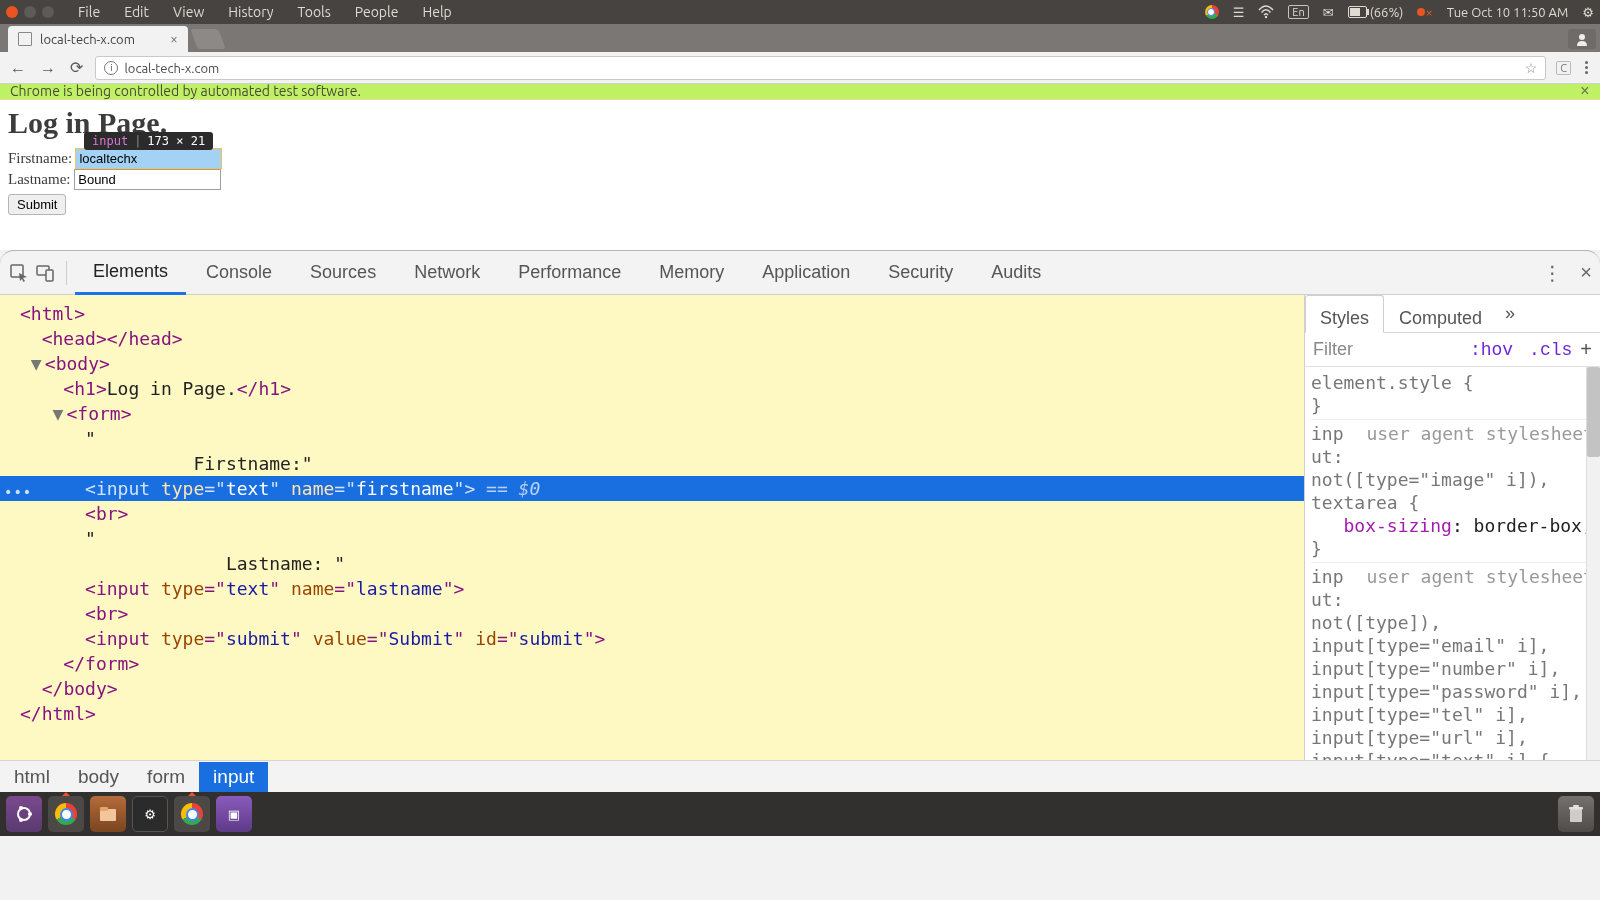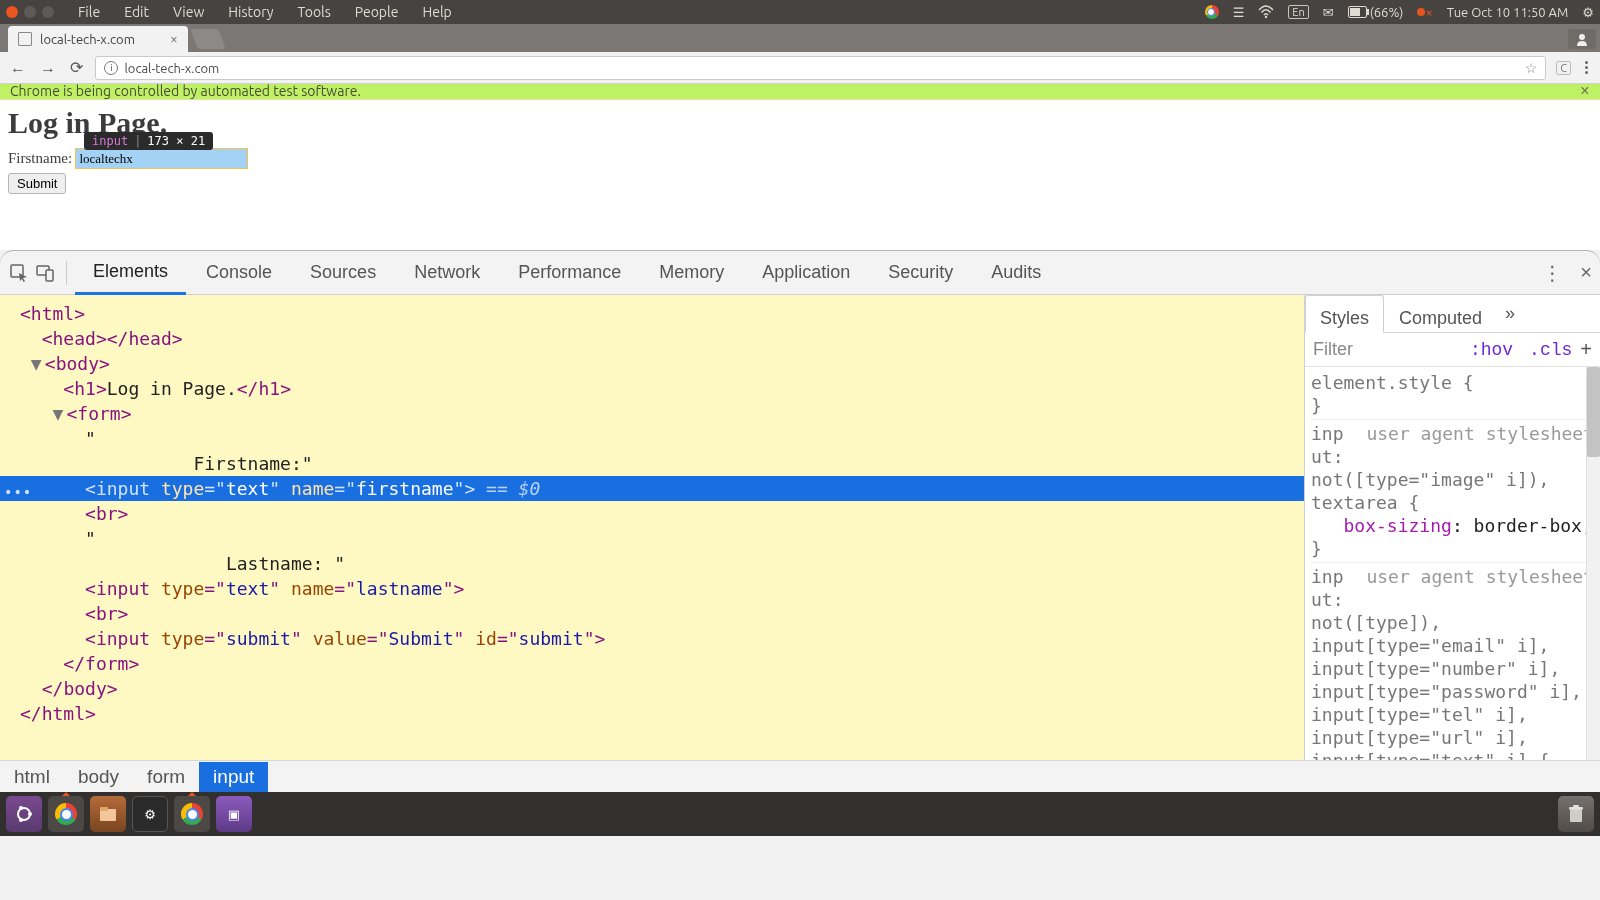--- a/index.html
+++ b/index.html
@@ -142,24 +142,24 @@
   .page {
     background: #fff;
     padding: 6px 8px;
     height: 150px;
     font-family: "Times New Roman", serif;
     position: relative;
   }
   .page h1 { font-size: 30px; font-weight: bold; margin-bottom: 8px; }
   .page label { font-size: 15px; }
   .page input[type=text] {
-    font-family: Liberation Serif, serif;
+    font-family: Liberation Sans, sans-serif;
     font-size: 13px;
     height: 21px;
-    width: 173px;
+    width: 147px;
     border: 1px solid #a0a0a0;
     padding: 0 3px;
   }
   .page input[type=text].highlighted {
     background: #a4d2f4;
     border: 1px solid #f4c253;
   }
   .page .submit-btn {
     font-family: "Liberation Sans", Arial, sans-serif;
     font-size: 13px;
@@ -444,20 +444,24 @@
 <div class="page">
   <div class="inspector-tooltip">
     <span class="tag">input</span>
     <span class="divider">|</span>
     <span>173 × 21</span>
   </div>
   <h1>Log in Page.</h1>
   <div>
     <label>Firstname:</label>
     <input type="text" class="highlighted" value="localtechx" style="">
+  </div>
+  <div>
+    <label>Lastname: </label>
+    <input type="text" value="Bound" style="">
   </div>
   <button class="submit-btn">Submit</button>
 </div>
 
 <div class="devtools">
   <div class="dt-tabs">
     <span class="dt-tool-icon">
       <svg width="20" height="20" viewBox="0 0 20 20">
           <rect x="2" y="2" width="12" height="12" fill="none" stroke="#666" stroke-width="1.5" rx="1"></rect>
           <path d="M10 10 L18 14 L14 15 L16 18 L14.5 19 L13 16 L11 18 Z" fill="#666"></path>

